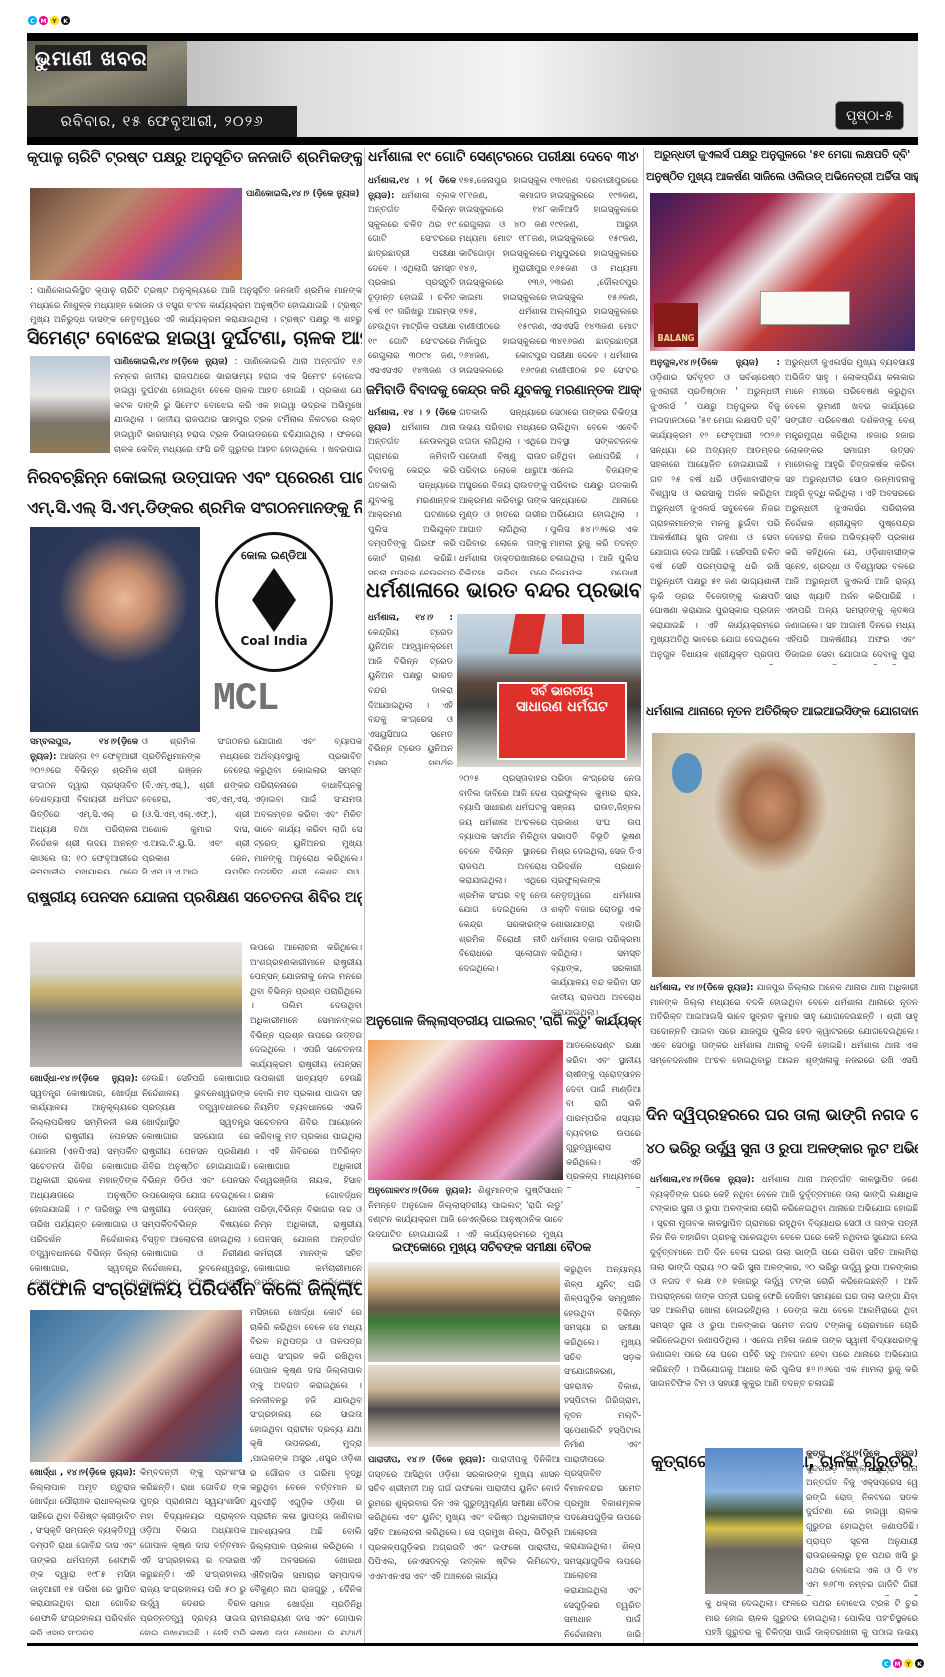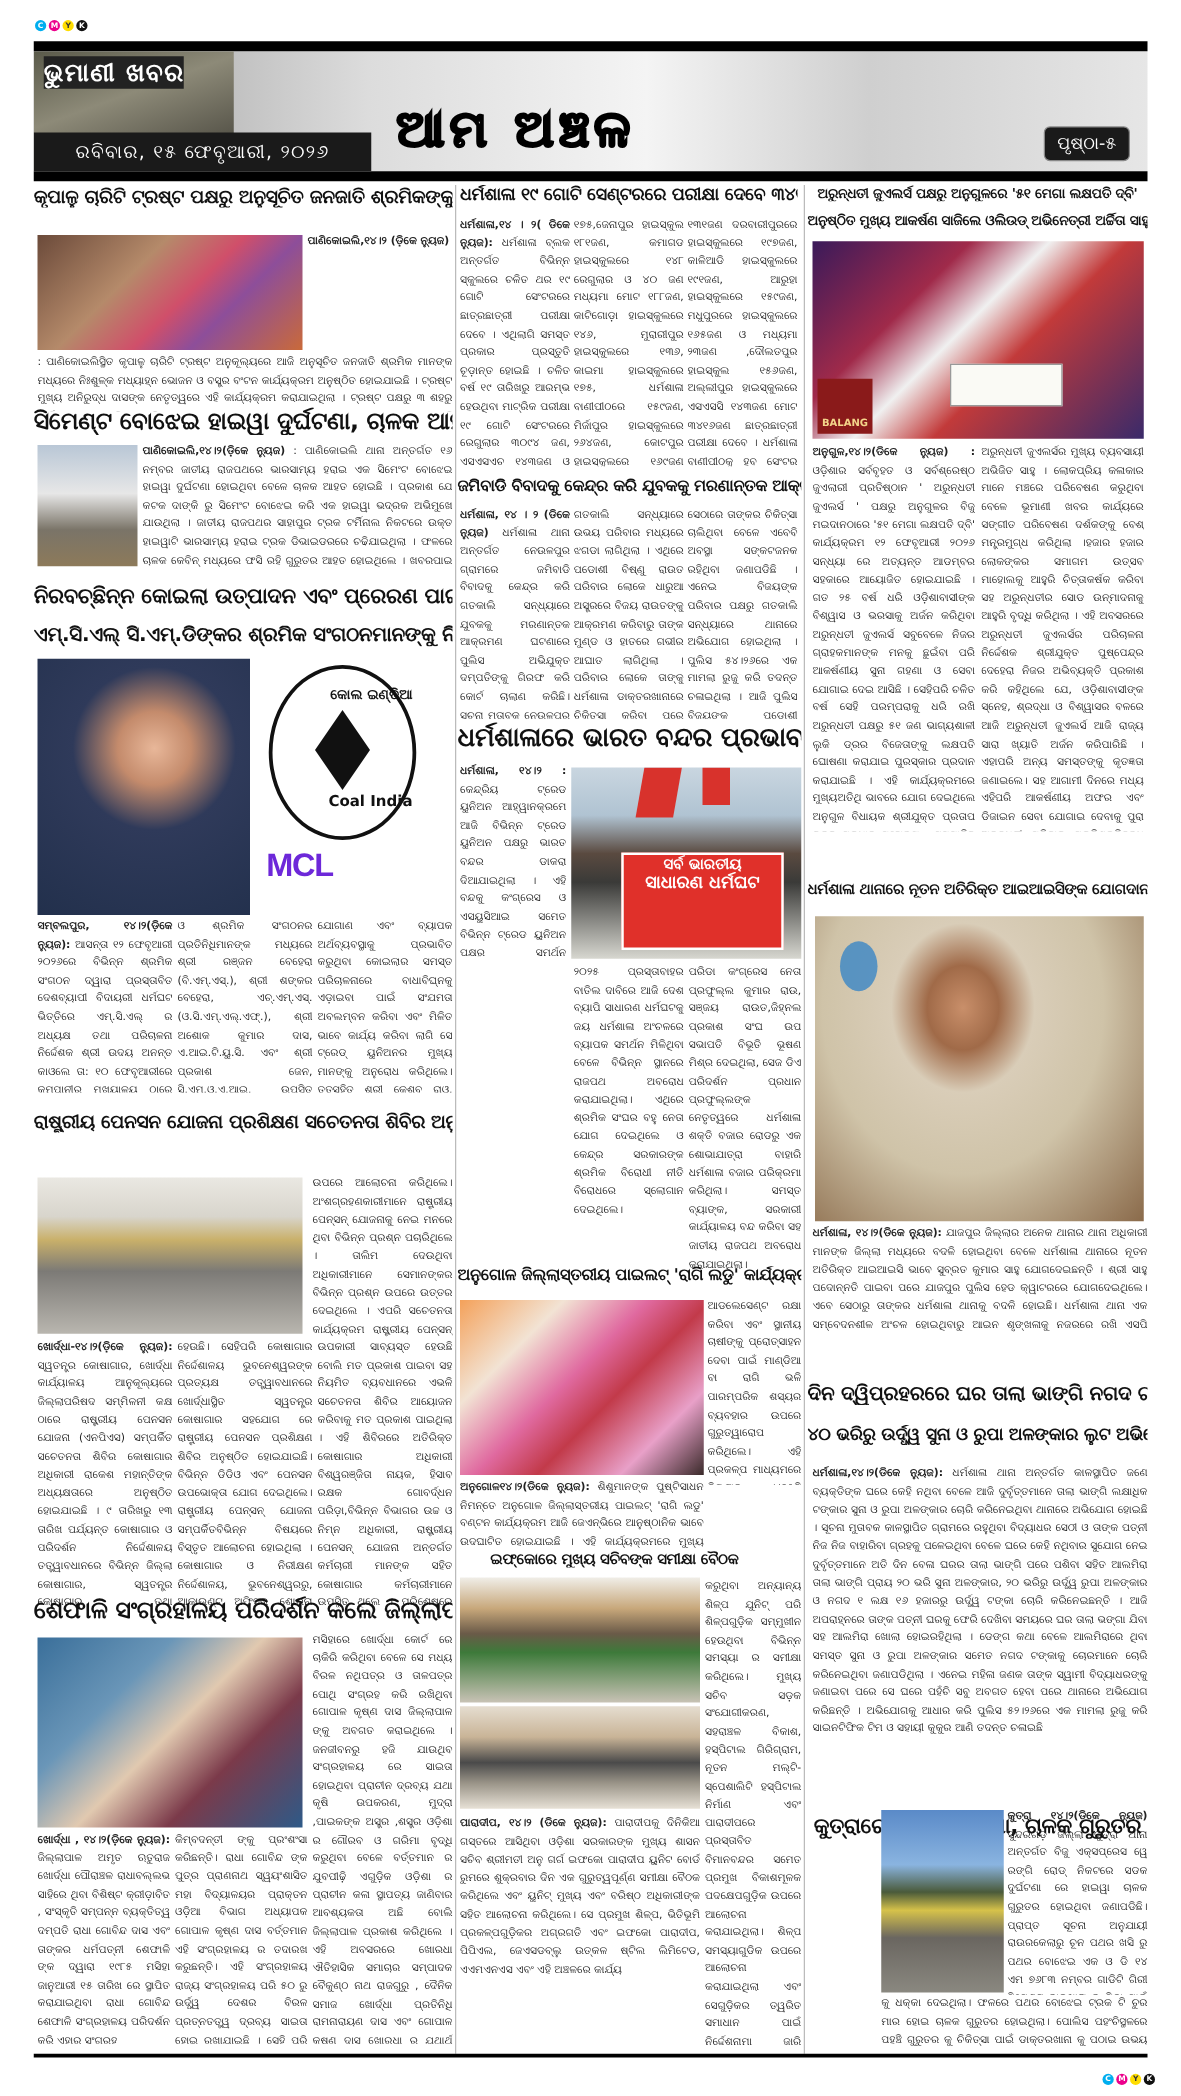--- a/index.html
+++ b/index.html
@@ -32,46 +32,45 @@
   <span style="background:#00aeef">C</span>
   <span style="background:#ec008c">M</span>
   <span style="background:#ffdd00;color:#333">Y</span>
   <span style="background:#111">K</span>
 </div>
 
 <div class="abs masthead">
   <div class="mast-photo"></div>
   <div class="mast-brand">ଭୁମାଣୀ ଖବର</div>
   <div class="mast-date">ରବିବାର, ୧୫ ଫେବୃଆରୀ, ୨୦୨୬</div>
-  <div class="mast-title">ଆମ ଅଞ୍ଚଳ</div>
   <div class="mast-page">ପୃଷ୍ଠା-୫</div>
 </div>
 
 <div class="abs headline" style="left:27px;top:148px;width:335px;font-size:15px;">କୃପାଳୁ ଚାରିଟି ଟ୍ରଷ୍ଟ ପକ୍ଷରୁ  ଅନୁସୂଚିତ ଜନଜାତି ଶ୍ରମିକଙ୍କୁ ଭୋଜନ ଓ ବସ୍ତ୍ର ବଣ୍ଟନ</div>
 <div class="abs photo" style="left:30px;top:188px;width:212px;height:92px;background:linear-gradient(135deg,#6b4a3a 0%,#b58a6a 35%,#d04f6a 55%,#8d4e9a 70%,#c96a3a 100%);"></div>
 <div class="abs body-text" style="left:246px;top:186px;width:115px;height:100px;">
   <b>ପାଣିକୋଇଲି,୧୪।୨ (ଡ଼ିକେ ନ୍ୟୁଜ)</b>
 </div>
 <div class="abs body-text" style="left:30px;top:283px;width:332px;height:46px;">: ପାଣିକୋଇଲିସ୍ଥିତ କୃପାଳୁ ଚାରିଟି ଟ୍ରଷ୍ଟ ଅନୁକୂଲ୍ୟରେ ଆଜି ଅନୁସୂଚିତ ଜନଜାତି ଶ୍ରମିକ ମାନଙ୍କ ମଧ୍ୟରେ ନିଃଶୁଳ୍କ ମଧ୍ୟାହ୍ନ ଭୋଜନ ଓ ବସ୍ତ୍ର ବଂଟନ କାର୍ଯ୍ୟକ୍ରମ ଅନୁଷ୍ଠିତ ହୋଇଯାଇଛି । ଟ୍ରଷ୍ଟ ମୁଖ୍ୟ ଅନିରୁଦ୍ଧ ଦାସଙ୍କ ନେତୃତ୍ୱରେ ଏହି କାର୍ଯ୍ୟକ୍ରମ କରାଯାଇଥିଲା । ଟ୍ରଷ୍ଟ ପକ୍ଷରୁ ୩ ଶହରୁ ଉର୍ଦ୍ଧ ପୁରୁଷ ଓ ମହିଳା ଶ୍ରମିକ ମାନଙ୍କୁ ମଧ୍ୟାହ୍ନ ଭୋଜନ ଓ ବସ୍ତ୍ର ପ୍ରଦାନ କରାଯାଇଥିଲା । ଏହି ଅବସରରେ ଶ୍ରମିକ ମାନଙ୍କ ପିଲାମାନଙ୍କୁ ମଧ୍ୟ ପୋଷାକ ବିତରଣ କରାଯାଇଥିଲା । ପାଣିକୋଇଲିସ୍ଥିତ ଶେଷ ପରିଚୟ ବୃଦ୍ଧାଶ୍ରମରେ ମଧ୍ୟ ଅନ୍ତେବାସୀ ମାନଙ୍କୁ ମଧ୍ୟାହ୍ନ ଭୋଜନ ଓ ବସ୍ତ୍ର ପ୍ରଦାନ କରାଯାଇଥିଲା ।</div>
 
 <div class="abs headline" style="left:27px;top:326px;width:335px;font-size:19px;">ସିମେଣ୍ଟ ବୋଝେଇ ହାଇୱା ଦୁର୍ଘଟଣା, ଚାଳକ ଆହତ</div>
 <div class="abs photo" style="left:30px;top:356px;width:80px;height:97px;background:linear-gradient(180deg,#b9c7d6 0%,#e7e7e7 40%,#7a7468 70%,#8d7a5a 100%);"></div>
 <div class="abs body-text" style="left:114px;top:354px;width:248px;height:100px;"><b>ପାଣିକୋଇଲି,୧୪।୨(ଡ଼ିକେ ନ୍ୟୁଜ)</b> <span>: ପାଣିକୋଇଲି ଥାନା ଅନ୍ତର୍ଗତ ୧୬ ନମ୍ବର ଜାତୀୟ ରାଜପଥରେ ଭାରସାମ୍ୟ ହରାଇ ଏକ ସିମେଂଟ ବୋଝେଇ ହାଇୱା ଦୁର୍ଘଟଣା ହୋଇଥିବା ବେଳେ ଚାଳକ ଆହତ ହୋଇଛି । ପ୍ରକାଶ ଯେ କଟକ ଦାଙ୍କି ରୁ ସିମେଂଟ ବୋଝେଇ କରି ଏକ ହାଇୱା ଭଦ୍ରକ ଅଭିମୁଖେ ଯାଉଥିଲା । ଜାତୀୟ ରାଜପଥର ସାହାପୁର ଟ୍ରକ ଟର୍ମିନାଲ ନିକଟରେ ଉକ୍ତ ହାଇୱାଟି ଭାରସାମ୍ୟ ହରାଇ ଟ୍ରକ ଡିଭାଇଡରରେ ଚଢିଯାଇଥିଲା । ଫଳରେ ଚାଳକ କେବିନ୍ ମଧ୍ୟରେ ଫସି ରହି ଗୁରୁତର ଆହତ ହୋଇଥିଲେ । ଖବରପାଇ ରାଜପଥ ପେଟ୍ରୋଲିଂ ଅଧିକାରୀ ଅଶୋକ କୁମାର ଦଳ ପହଂଚି ଆହତ ଚାଳକଙ୍କୁ ପ୍ରାଥମିକ ଚିକିତ୍ସା କରାଇଥିଲେ ।</span></div>
 
 <div class="abs headline" style="left:27px;top:467px;width:335px;font-size:17px;">ନିରବଚ୍ଛିନ୍ନ କୋଇଲା ଉତ୍ପାଦନ ଏବଂ ପ୍ରେରଣ ପାଇଁ</div>
 <div class="abs headline" style="left:27px;top:498px;width:335px;font-size:16px;">ଏମ୍.ସି.ଏଲ୍ ସି.ଏମ୍.ଡିଙ୍କର ଶ୍ରମିକ ସଂଗଠନମାନଙ୍କୁ ନିବେଦନ</div>
 <div class="abs photo" style="left:30px;top:527px;width:170px;height:205px;background:radial-gradient(circle at 55% 35%,#e8b799 0%,#c48b6c 18%,#2f3a5a 40%,#22304c 100%);"></div>
 <div class="abs" style="left:205px;top:527px;width:135px;height:205px;background:#fff;">
-  <div style="position:absolute;left:10px;top:5px;width:118px;height:140px;border:3px solid #111;border-radius:50%;text-align:right;">
+  <div style="position:absolute;left:10px;top:5px;width:118px;height:140px;border:3px solid #111;border-radius:50%;text-align:center;">
     <div style="font-size:11px;font-weight:bold;margin-top:14px;">କୋଲ ଇଣ୍ଡିଆ</div>
     <div style="width:0;height:0;margin:6px auto 0;border-left:22px solid transparent;border-right:22px solid transparent;border-bottom:32px solid #111;"></div>
     <div style="width:0;height:0;margin:0 auto;border-left:22px solid transparent;border-right:22px solid transparent;border-top:32px solid #111;"></div>
     <div style="font-size:12px;font-weight:bold;margin-top:2px;">Coal India</div>
   </div>
-  <div style="position:absolute;left:8px;top:150px;font-size:26px;font-weight:bold;color:#6d28d9;letter-spacing:-1px;font-family:Liberation Sans, sans-serif;">MCL</div>
+  <div style="position:absolute;left:8px;top:150px;font-size:38px;font-weight:bold;color:#737373;letter-spacing:-1px;font-family:Liberation Mono, monospace;">MCL</div>
 </div>
 <div class="abs body-text" style="left:30px;top:734px;width:108px;height:140px;"><b>ସମ୍ବଲପୁର, ୧୪।୨(ଡ଼ିକେ ନ୍ୟୁଜ):</b> <span>ଆସନ୍ତା ୧୨ ଫେବୃଆରୀ ୨୦୨୬ରେ ବିଭିନ୍ନ ଶ୍ରମିକ ସଂଗଠନ ଦ୍ୱାରା ପ୍ରସ୍ତାବିତ ଦେଶବ୍ୟାପୀ ବିଦାୟରୀ ଧର୍ମଘଟ ଭିତ୍ତିରେ ଏମ୍.ସି.ଏଲ୍ ର ଅଧ୍ୟକ୍ଷ ତଥା ପରିଚାଳନା ନିର୍ଦ୍ଦେଶକ ଶ୍ରୀ ଉଦୟ ଅନନ୍ତ କାଓଲେ ତା: ୧୦ ଫେବୃଆରୀରେ କମ୍ପାନୀର ମୁଖ୍ୟାଳୟ ଠାରେ ସମସ୍ତ ଶ୍ରମିକ ସଂଗଠନର ପ୍ରତିନିଧିମାନଙ୍କୁ ନେଇ ଏକ ଉଚ୍ଚସ୍ତରୀୟ ସଂଯୁକ୍ତ ପରାମର୍ଶଦାତା ସମିତି ବୈଠକ କରିଥିଲେ। ଉକ୍ତ ବୈଠକରେ କମ୍ପାନିର ସମସ୍ତ ନିର୍ଦ୍ଦେଶକଗଣ, ବରିଷ୍ଠ ଅଧିକାରୀ</span></div>
 <div class="abs body-text" style="left:142px;top:734px;width:108px;height:140px;">ଓ ଶ୍ରମିକ ସଂଗଠନର ପ୍ରତିନିଧିମାନଙ୍କ ମଧ୍ୟରେ ଶ୍ରୀ ରଞ୍ଜନ ବେହେରା (ବି.ଏମ୍.ଏସ୍.), ଶ୍ରୀ ଶଙ୍କର ବେହେରା, ଏଚ୍.ଏମ୍.ଏସ୍. (ଓ.ସି.ଏମ୍.ଏଲ୍.ଏଫ୍.), ଶ୍ରୀ ଅଶୋକ କୁମାର ଦାସ, ଏ.ଆଇ.ଟି.ୟୁ.ସି. ଏବଂ ଶ୍ରୀ ପ୍ରକାଶ ଜେନ, ସି.ଏମ୍.ଓ.ଏ.ଆଇ. ଉପସ୍ଥିତ ଥିଲେ। ଉକ୍ତ ବୈଠକରେ ସି.ଏମ୍.ଡି ଶ୍ରୀ କାଓଲେ ଏମ୍.ସି.ଏଲର ଶିଳ୍ପ ସୌହାର୍ଦ୍ଦ୍ୟର ଦୀର୍ଘ ପରମ୍ପରା ଏବଂ ବାର୍ତ୍ତାଳାପ ମାଧ୍ୟମରେ କର୍ମଚାରୀଙ୍କ ସମସ୍ୟାର ସମାଧାନ ପାଇଁ କମ୍ପାନୀର ପ୍ରତିବଦ୍ଧତା ଉପରେ ଗୁରୁତ୍ୱାରୋପ କରିଥିଲେ। ଶକ୍ତି</div>
 <div class="abs body-text" style="left:254px;top:734px;width:108px;height:140px;">ଯୋଗାଣ ଏବଂ ବ୍ୟାପକ ଅର୍ଥବ୍ୟବସ୍ଥାକୁ ପ୍ରଭାବିତ କରୁଥିବା କୋଇଲାର ସମସ୍ତ ପରିଚାଳନାରେ ବାଧାବିଘ୍ନକୁ ଏଡ଼ାଇବା ପାଇଁ ସଂଯମତା ଅବଲମ୍ବନ କରିବା ଏବଂ ମିଳିତ ଭାବେ କାର୍ଯ୍ୟ କରିବା ଲାଗି ସେ ଟ୍ରେଡ୍ ୟୁନିଅନର ମୁଖ୍ୟ ମାନଙ୍କୁ ଅନୁରୋଧ କରିଥିଲେ। ତତସହିତ ଶ୍ରୀ କେଶବ ରାଓ, ନିର୍ଦ୍ଦେଶକ (ମାନବ ସମ୍ବଳ) ନିରବଚ୍ଛିନ୍ନ କୋଇଲା ଉତ୍ପାଦନ ଏବଂ ପ୍ରେରଣ ବଜାୟ ରଖିବା ପାଇଁ ସମସ୍ତ ଶ୍ରମିକ ସଂଗଠନର ପ୍ରତିନିଧି ମାନଙ୍କୁ ନିବେଦନ କରିଥିଲେ।</div>
 
 <div class="abs headline" style="left:27px;top:888px;width:335px;font-size:15px;">ରାଷ୍ଟ୍ରୀୟ ପେନସନ ଯୋଜନା ପ୍ରଶିକ୍ଷଣ ସଚେତନତା ଶିବିର ଅନୁଷ୍ଠିତ</div>
 <div class="abs photo" style="left:30px;top:942px;width:212px;height:125px;background:linear-gradient(180deg,#eae8e2 0%,#d8d5cc 25%,#c9b06a 40%,#7c7a76 60%,#b9b6af 100%);"></div>
 <div class="abs body-text" style="left:250px;top:940px;width:112px;height:130px;">ଉପରେ ଆଲୋଚନା କରିଥିଲେ।ଅଂଶଗ୍ରହଣକାରୀମାନେ ରାଷ୍ଟ୍ରୀୟ ପେନ୍‌ସନ୍ ଯୋଜନାକୁ ନେଇ ମନରେ ଥିବା ବିଭିନ୍ନ ପ୍ରଶ୍ନ ପଚାରିଥିଲେ । ତାଲିମ ଦେଉଥିବା ଅଧିକାରୀମାନେ ସେମାନଙ୍କର ବିଭିନ୍ନ ପ୍ରଶ୍ନ ଉପରେ ଉତ୍ତର ଦେଇଥିଲେ । ଏପରି ସଚେତନତା କାର୍ଯ୍ୟକ୍ରମ ରାଷ୍ଟ୍ରୀୟ ପେନ୍‌ସନ୍ ଯୋଜନାରେ ଥିବା ଅଧିକାରୀ ଓ କର୍ମଚାରୀମାନଙ୍କ ପାଇଁ ଅତ୍ୟନ୍ତ</div>
 <div class="abs body-text" style="left:30px;top:1071px;width:108px;height:215px;"><b>ଖୋର୍ଦ୍ଧା-୧୪।୨(ଡ଼ିକେ ନ୍ୟୁଜ):</b> <span>ସ୍ୱତନ୍ତ୍ର କୋଷାଗାର, ଖୋର୍ଦ୍ଧା କାର୍ଯ୍ୟାଳୟ ଆନୁକୂଲ୍ୟରେ ଜିଲ୍ଲାପରିଷଦ ସମ୍ମିଳନୀ କକ୍ଷ ଠାରେ ରାଷ୍ଟ୍ରୀୟ ପେନସନ ଯୋଜନା (ଏନପିଏସ) ସମ୍ପର୍କିତ ସଚେତନତା ଶିବିର କୋଷାଗାର ଅଧିକାରୀ ରାକେଶ ମହାନ୍ତିଙ୍କ ଅଧ୍ୟକ୍ଷତାରେ ଅନୁଷ୍ଠିତ ହୋଇଯାଇଛି । ୯ ତାରିଖରୁ ୧୩ ତାରିଖ ପର୍ଯ୍ୟନ୍ତ କୋଷାଗାର ଓ ପରିଦର୍ଶନ ନିର୍ଦ୍ଦେଶାଳୟ ତତ୍ତ୍ୱାବଧାନରେ ବିଭିନ୍ନ ଜିଲ୍ଲା କୋଷାଗାର, ସ୍ୱତନ୍ତ୍ର କୋଷାଗାର ତଥା ଉପକୋଷାଗାରମାନଙ୍କରେ ନୂତନ ରାଷ୍ଟ୍ରୀୟ ପେନସନ ଉପରେ ସପ୍ତାହ ବ୍ୟାପୀ ସଚେତନତା ପ୍ରଶିକ୍ଷଣ ଅନୁଷ୍ଠିତ</span></div>
 <div class="abs body-text" style="left:142px;top:1071px;width:108px;height:215px;">ହେଉଛି। ସେହିପରି କୋଷାଗାର ନିର୍ଦ୍ଦେଶାଳୟ ଭୁବନେଶ୍ୱରଙ୍କ ପ୍ରତ୍ୟକ୍ଷ ତତ୍ତ୍ୱାବଧାନରେ ଖୋର୍ଦ୍ଧାସ୍ଥିତ ସ୍ୱତନ୍ତ୍ର କୋଷାଗାର ସହଯୋଗ ରେ ରାଷ୍ଟ୍ରୀୟ ପେନସନ ପ୍ରଶିକ୍ଷଣ ଶିବିର ଅନୁଷ୍ଠିତ ହୋଇଯାଇଛି। ବିଭିନ୍ନ ଡିଡିଓ ଏବଂ ପେନସନ ଉପଭୋକ୍ତା ଯୋଗ ଦେଇଥିଲେ।ରାଷ୍ଟ୍ରୀୟ ପେନ୍‌ସନ୍ ଯୋଜନା ସମ୍ପର୍କିତବିଭିନ୍ନ ବିଷୟରେ ବିସ୍ତୃତ ଆଲୋଚନା ହୋଇଥିଲା । କୋଷାଗାର ଓ ନିରୀକ୍ଷଣ ନିର୍ଦ୍ଦେଶାଳୟ, ଭୁବନେଶ୍ୱରରୁ, ଆକାଉଣ୍ଟ ଅଫିସର ଶୋଭନା ଲେଙ୍କା, ରାଜଲକ୍ଷ୍ମୀ ବେହେରା, ରାଷ୍ଟ୍ରୀୟ ପେନ୍‌ସନ୍ ଯୋଜନା ସମ୍ପର୍କିତ ବିଭିନ୍ନ ପ୍ରସଙ୍ଗ</div>

